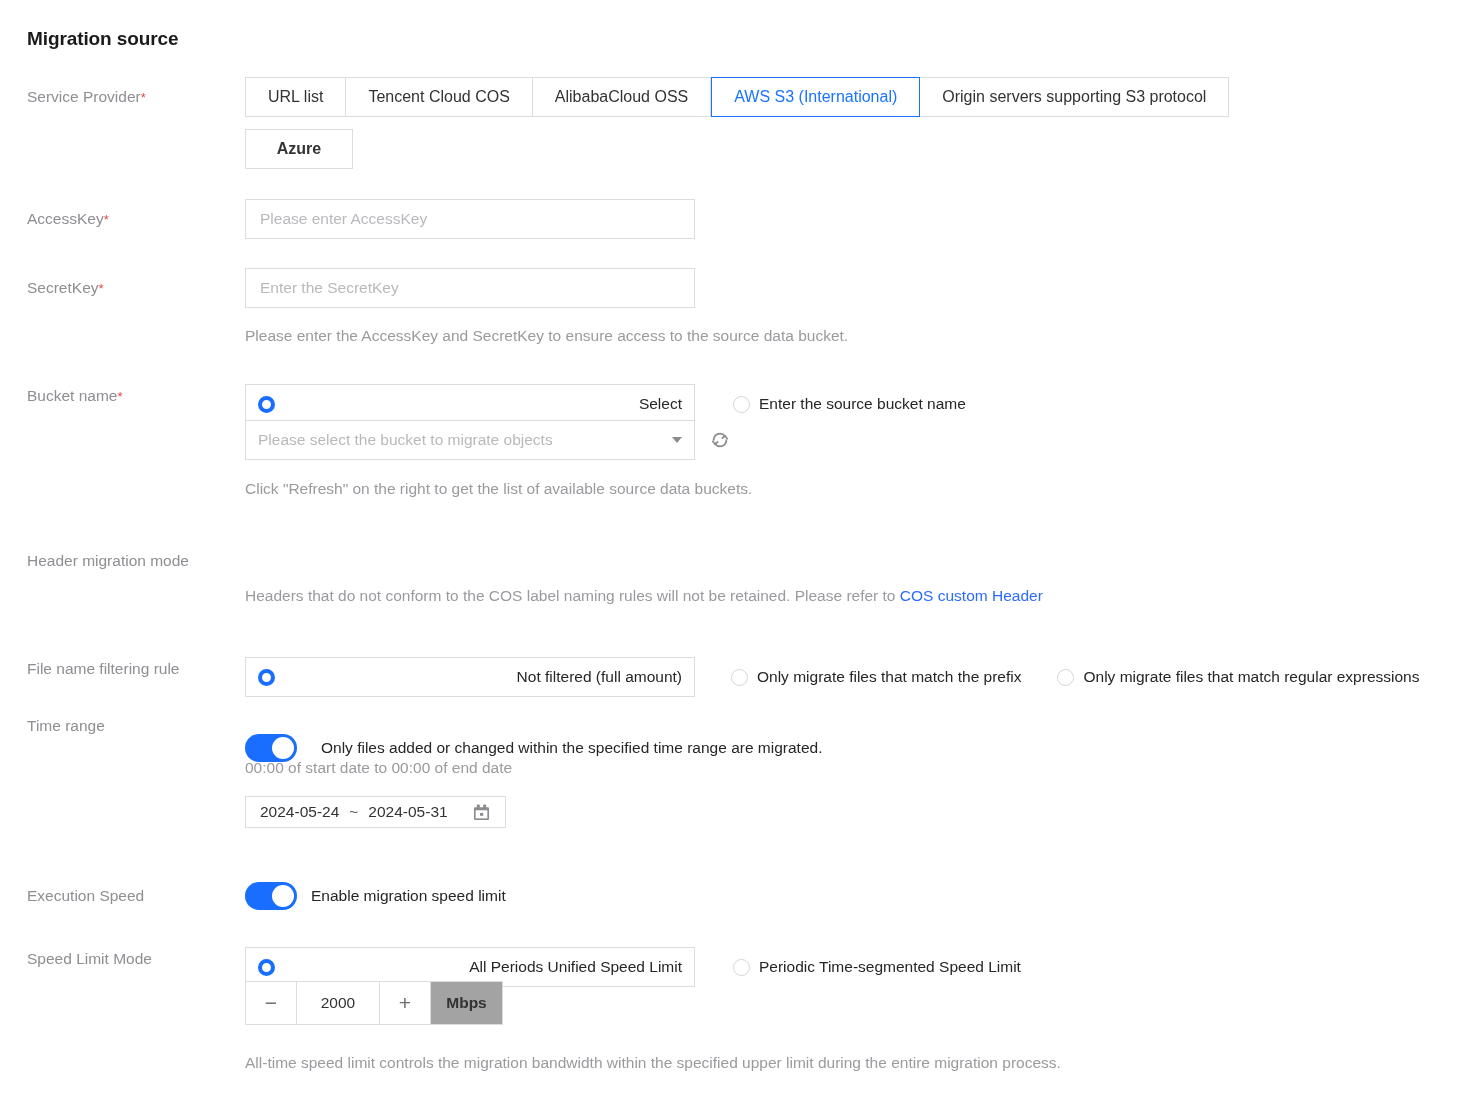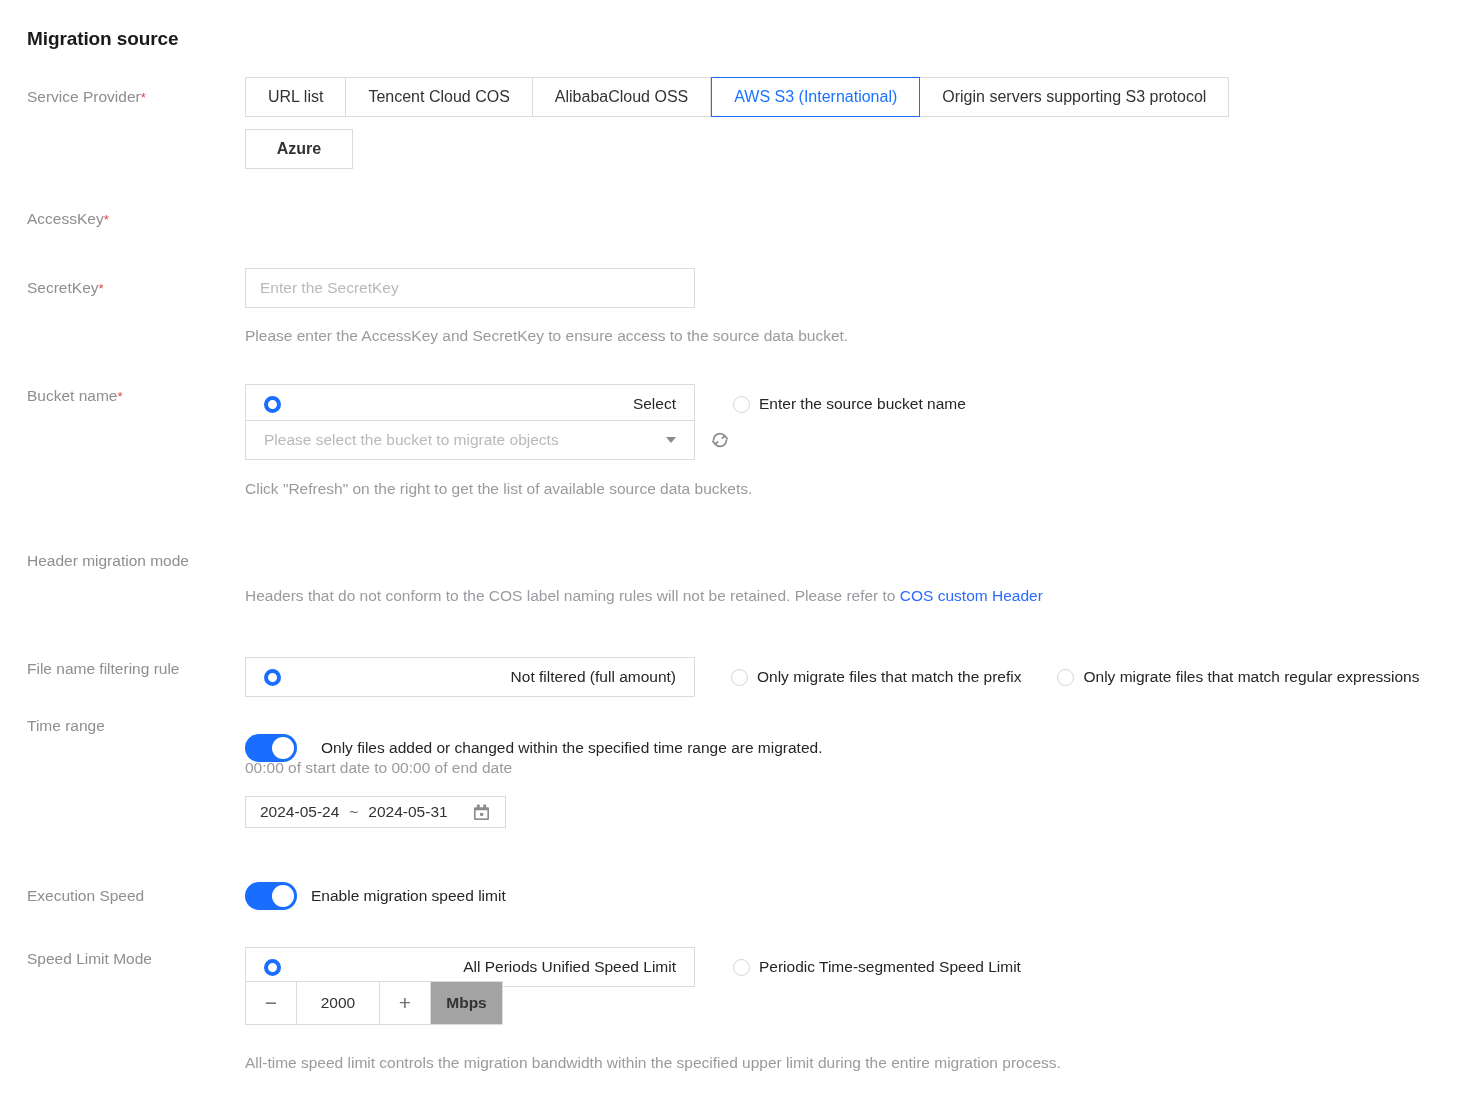--- a/index.html
+++ b/index.html
@@ -72,21 +72,21 @@
   }
   .ritem.sel .rdot {
     border: 4.5px solid #1a6eff; background: #fff;
   }
   .rlabel { font-size: 15.5px; color: #262626; }
 
   
   .sel-wrap { position: absolute; left: 245px; display: flex; align-items: center; }
   .sel {
     width: 450px; height: 40px; border: 1px solid #dcdcdc; background: #fff;
-    display: flex; align-items: center; padding: 0 18px;
+    display: flex; align-items: center; padding: 0 12px;
     font-size: 15.5px; color: #b9b9bd; cursor: pointer;
     justify-content: space-between;
   }
   .caret {
     width: 0; height: 0; border-left: 5px solid transparent;
     border-right: 5px solid transparent; border-top: 6px solid #8b8b90;
   }
   .refresh { margin-left: 14px; cursor: pointer; display: flex; }
 
   
@@ -141,20 +141,21 @@
     <div class="tab active">AWS S3 (International)</div>
     <div class="tab">Origin servers supporting S3 protocol</div>
   </div>
   <div class="tabs-row2" style="top:129px;">
     <div class="tab" style="width:108px;padding:0;">Azure</div>
   </div>
 
   <div class="lbl" style="top:210px;">
     <span>AccessKey</span><span class="req">*</span>
   </div>
+  <div class="tinput" style="top:199px;">Please enter AccessKey</div>
 
   <div class="lbl" style="top:279px;">
     <span>SecretKey</span><span class="req">*</span>
   </div>
   <div class="tinput" style="top:268px;">Enter the SecretKey</div>
   <div class="help" style="top:327px;">Please enter the AccessKey and SecretKey to ensure access to the source data bucket.</div>
 
   <div class="lbl" style="top:387px;">
     <span>Bucket name</span><span class="req">*</span>
   </div>

